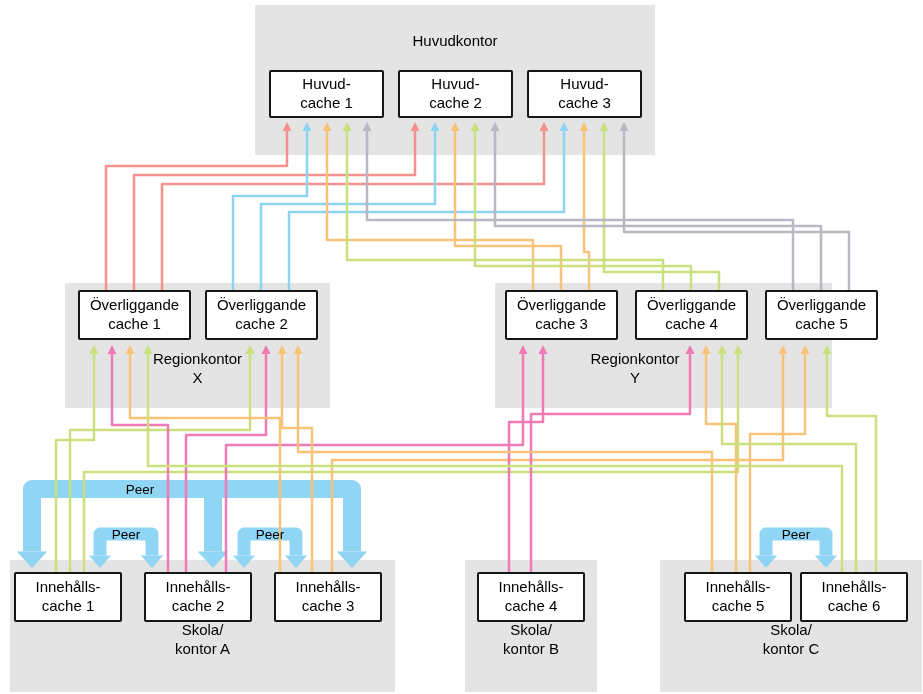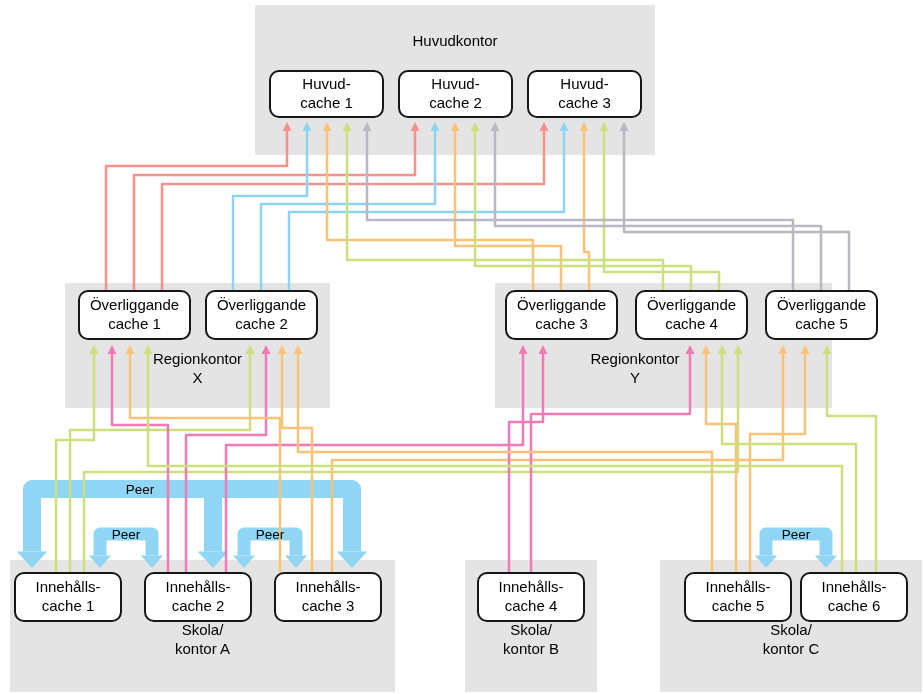--- a/index.html
+++ b/index.html
@@ -8,21 +8,21 @@
     font-family:"Liberation Sans",sans-serif;color:#000;overflow:hidden;
   }
   .grp{position:absolute;background:#e4e4e4;z-index:1;}
   .grp-label{
     position:absolute;left:0;right:0;text-align:center;
     font-size:15px;line-height:1.28;white-space:pre-line;z-index:2;
   }
   #wires{position:absolute;left:0;top:0;z-index:5;}
   .node{
     position:absolute;box-sizing:border-box;background:#fff;
-    border:2px solid #161616;border-radius:10px;
+    border:2px solid #161616;border-radius:2px;
     display:flex;align-items:center;justify-content:center;
     text-align:center;font-size:15px;line-height:1.25;
     white-space:pre-line;z-index:10;
   }
   
   #g-hk{left:255px;top:5px;width:400px;height:150px}
   #g-rx{left:65px;top:283px;width:265px;height:125px}
   #g-ry{left:495px;top:283px;width:337px;height:125px}
   #g-sa{left:10px;top:560px;width:385px;height:132px}
   #g-sb{left:465px;top:560px;width:132px;height:132px}

